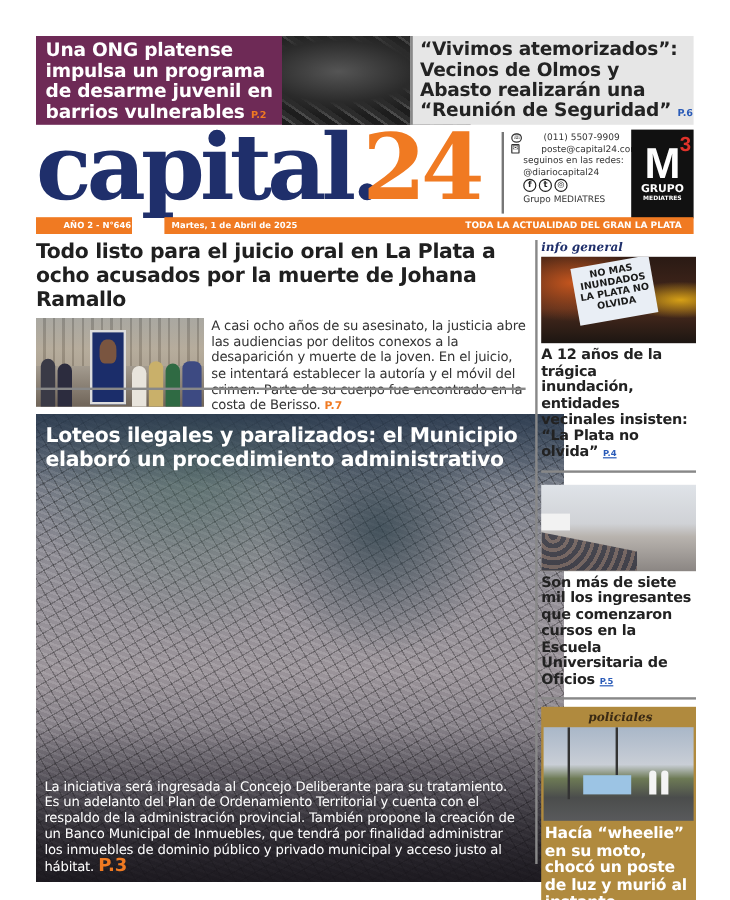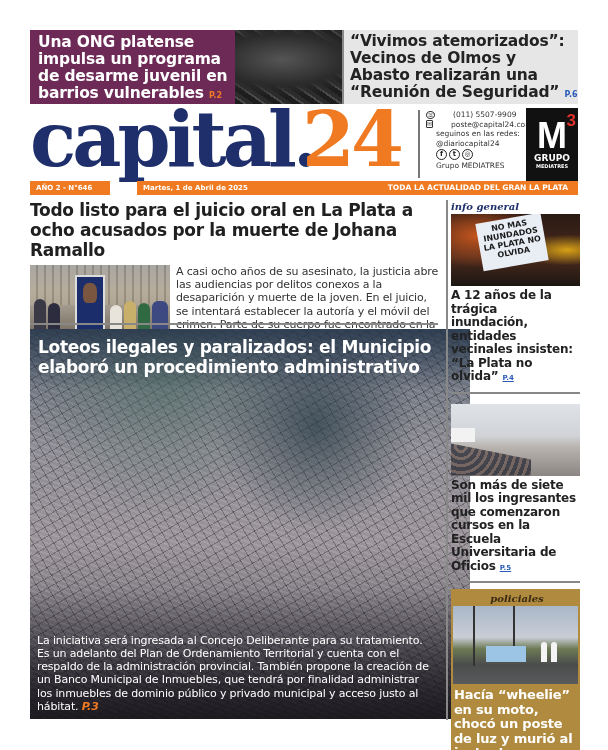--- a/index.html
+++ b/index.html
@@ -33,50 +33,50 @@
   .ico { display:inline-block; width: 9px; height: 8px; border: 1.2px solid #333; border-radius: 50%; font-size: 6px; line-height: 6px; text-align: center; }
   .ico.mail { border-radius: 1px; }
 
   .m3 { position: absolute; left: 526px; top: 108px; width: 52px; height: 74px; background: #111; color: #fff; text-align: center; }
   .m3 .m { font-family: "Liberation Sans", sans-serif; font-weight: bold; font-size: 36px; line-height: 36px; margin-top: 10px; position: relative; display: inline-block; }
   .m3 .m sup { position: absolute; right: -9px; top: -6px; font-size: 17px; color: #e0322a; line-height: 17px; }
   .m3 .g1 { font-size: 9px; font-weight: bold; line-height: 9px; }
   .m3 .g2 { font-size: 5px; font-weight: bold; line-height: 7px; }
 
   .band { position: absolute; top: 181px; height: 14px; background: #f07a22; color: #fff; font-weight: bold; font-size: 7px; line-height: 14px; }
-  .band.b1 { left: 30px; width: 80px; padding-left: 6px; }
+  .band.b1 { left: 30px; width: 80px; padding-left: 23px; }
   .band.b2 { left: 137px; width: 441px; padding-left: 6px; }
   .band.b2 .right { position: absolute; right: 10px; top: 0; font-size: 7.5px; text-align: center; }
 
   
   .story1 { position: absolute; left: 30px; top: 200px; width: 408px; }
   .story1 h1 { font-size: 17px; line-height: 20px; font-weight: bold; color: #202020; letter-spacing: -0.3px; }
   .story1 .body { display: flex; margin-top: 5px; gap: 6px; }
   .story1 .photo { width: 140px; height: 74px; position: relative; overflow: hidden; background:
       linear-gradient(180deg, #8ea2b7 0%, #b9b2a6 35%, #6f6458 100%); }
   .story1 .photo .bld { position:absolute; left:0; top:0; right:0; height:40px; background: repeating-linear-gradient(90deg, #b5aa98 0 6px, #8c8170 6px 8px); opacity:.7; }
   .story1 .photo .poster { position:absolute; left:45px; top:10px; width:30px; height:62px; background:#1b2d6a; border:2px solid #ddd; }
   .story1 .photo .poster::after { content:""; position:absolute; left:6px; top:6px; width:14px; height:20px; border-radius: 40% 40% 30% 30%; background:#7a5540; }
   .story1 .photo .ppl { position:absolute; bottom:0; height:40px; width:12px; border-radius: 6px 6px 0 0; }
   .story1 p { font-size: 11px; line-height: 13.2px; color: #333; flex: 1; letter-spacing: -0.15px; }
   .story1 p .pg { color: #f07a22; font-size: 9px; }
   .rule1 { position: absolute; left: 30px; top: 323px; width: 408px; height: 2px; background: #888; }
 
-  .story2 { position: absolute; left: 30px; top: 329px; width: 440px; height: 390px; overflow: hidden; background:
+  .story2 { position: absolute; left: 30px; top: 345px; width: 440px; height: 390px; overflow: hidden; background:
       radial-gradient(ellipse at 30% 10%, rgba(80,110,100,.6) 0%, transparent 30%),
       radial-gradient(ellipse at 65% 25%, rgba(40,60,70,.7) 0%, transparent 25%),
       repeating-linear-gradient(60deg, rgba(0,0,0,.25) 0 1px, transparent 1px 9px),
       repeating-linear-gradient(-30deg, rgba(0,0,0,.25) 0 1px, transparent 1px 9px),
       repeating-linear-gradient(20deg, rgba(255,255,255,.10) 0 2px, transparent 2px 5px),
       linear-gradient(180deg, #5a6776 0%, #8e8c94 30%, #9b949a 55%, #6f6b74 80%, #3c3a42 100%); }
   .story2::before { content:""; position:absolute; left:0; top:0; right:0; height:60px; background: linear-gradient(180deg, rgba(40,55,75,.85), rgba(40,55,75,0)); }
   .story2::after { content:""; position:absolute; left:0; bottom:0; right:0; height:130px; background: linear-gradient(0deg, rgba(25,22,28,.9), rgba(25,22,28,0)); }
   .story2 h2 { position: relative; z-index: 2; color: #fff; font-size: 17px; line-height: 20px; font-weight: bold; padding: 8px 0 0 8px; letter-spacing: -0.3px; }
   .story2 p { position: absolute; z-index: 2; left: 7px; bottom: 6px; width: 395px; color: #fff; font-size: 11px; line-height: 13.2px; letter-spacing: -0.15px; }
-  .story2 p .pg { color: #f07a22; font-size: 11px; font-style: italic; }
+  .story2 p .pg { color: #f07a22; font-size: 15px; }
 
   
   .rcol { position: absolute; left: 446px; top: 200px; width: 132px; border-left: 2px solid #888; height: 520px; }
   .sec-label { font-family: "DejaVu Serif", "Liberation Serif", serif; font-style: italic; font-weight: bold; font-size: 10px; color: #1f2f6b; padding-left: 3px; line-height: 14px; }
   .rphoto { margin-left: 3px; width: 129px; position: relative; overflow: hidden; }
   .rphoto.p1 { height: 72px; background: radial-gradient(ellipse at 20% 30%, #c4551e 0%, transparent 45%), radial-gradient(ellipse at 90% 50%, #d6a016 0%, transparent 30%), linear-gradient(180deg, #2a1a14 0%, #4a2a1d 60%, #1c1612 100%); }
   .rphoto.p1 .sign { position:absolute; left: 28px; top: 4px; width: 66px; height: 48px; background: #e9eef5; transform: rotate(-10deg); color:#1a1a1a; font-weight:bold; font-size: 8px; line-height: 9px; text-align: center; padding-top: 3px; }
   .rstory h3 { font-size: 12px; line-height: 13.5px; font-weight: bold; color: #222; padding: 3px 0 0 3px; letter-spacing: -0.2px; }
   .rstory h3 .pg { color: #2a5bb8; font-size: 7px; text-decoration: underline; }
   .rrule { margin-left: 3px; width: 129px; height: 2px; background: #888; }

